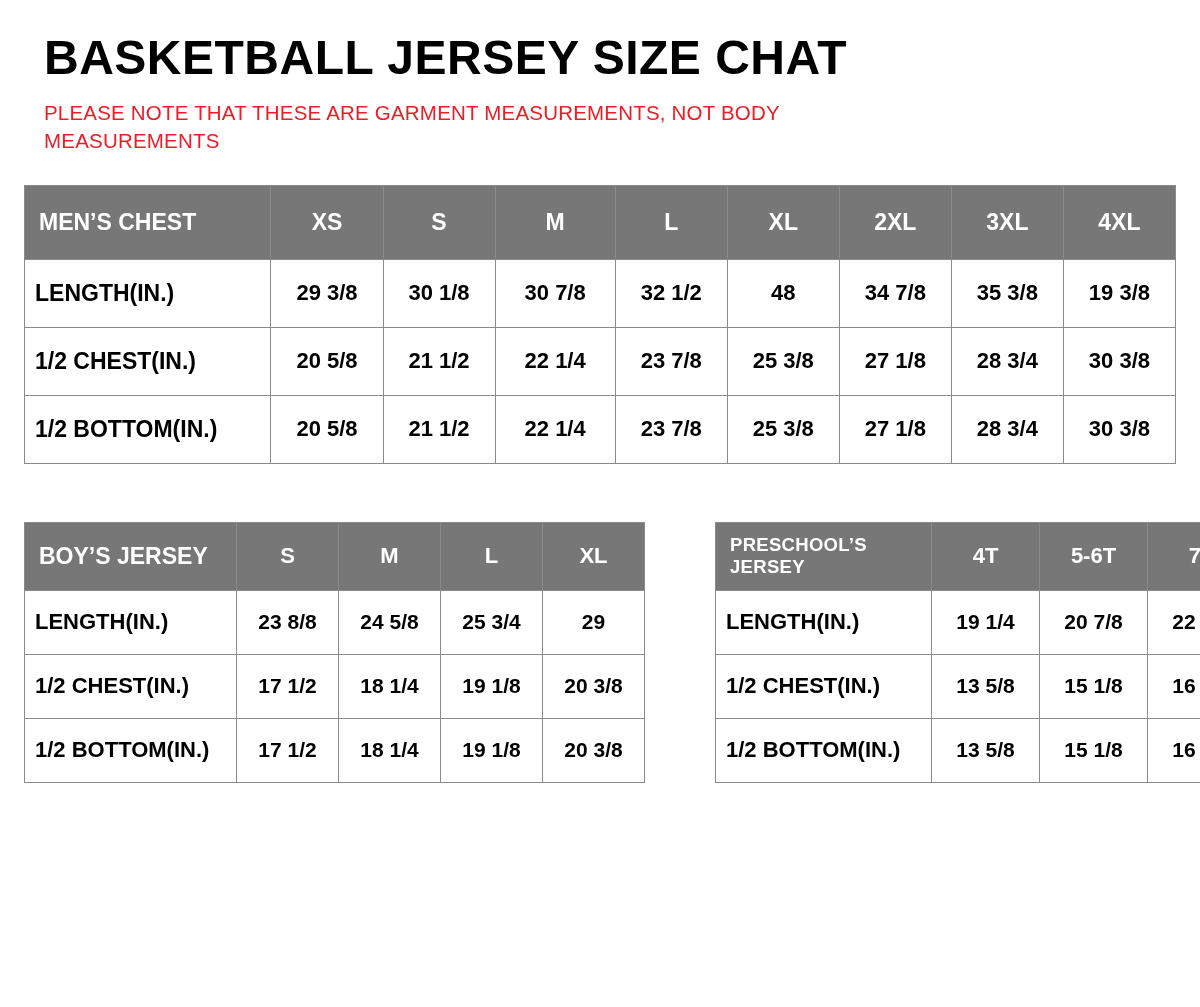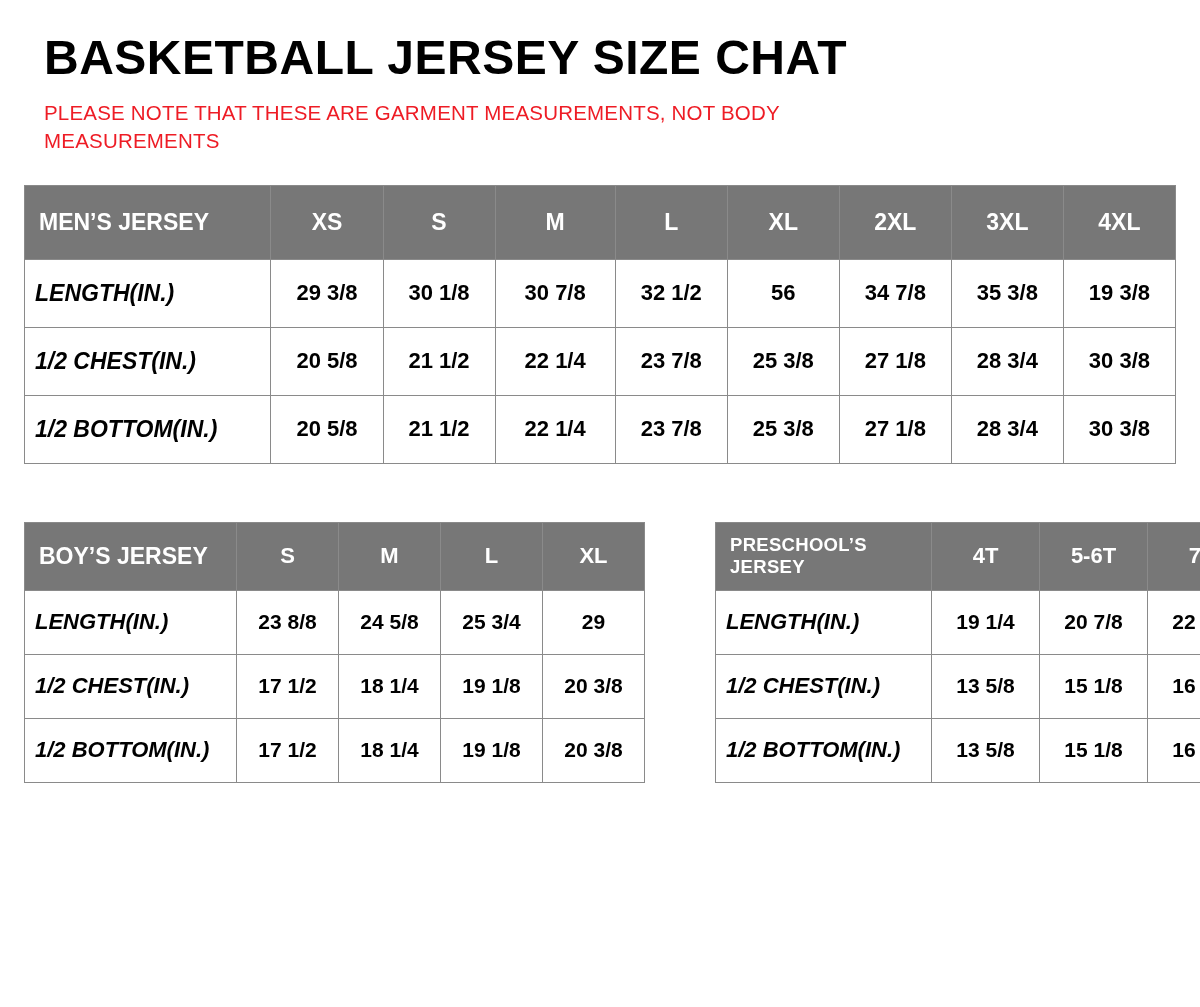--- a/index.html
+++ b/index.html
@@ -71,21 +71,20 @@
   table.sizechart thead th.rowlabel.small {
     font-size: 18.5px;
     letter-spacing: 0.3px;
   }
   table.sizechart td.rowlabel {
     text-align: left;
     padding-left: 10px;
     font-weight: bold;
     font-size: 23px;
     white-space: nowrap;
-    font-style: italic;
   }
 
   
   .men-wrap { margin: 30px 0 0 -16px; }
   table.men { width: 1152px; }
   table.men col.c0 { width: 242px; }
   table.men col.cx { width: 110px; }
   table.men col.cw { width: 118px; }
 
   
@@ -139,39 +138,39 @@
           <col class="cx">
           <col class="cw">
           <col class="cx">
           <col class="cx">
           <col class="cx">
           <col class="cx">
           <col class="cx">
       </colgroup>
       <thead>
         <tr>
-          <th class="rowlabel">MEN’S JERSEY</th>
+          <th class="rowlabel">MEN’S CHEST</th>
           <th>XS</th>
           <th>S</th>
           <th>M</th>
           <th>L</th>
           <th>XL</th>
           <th>2XL</th>
           <th>3XL</th>
           <th>4XL</th>
         </tr>
       </thead>
       <tbody>
         <tr>
           <td class="rowlabel">LENGTH(IN.)</td>
           <td>29  3/8</td>
           <td>30  1/8</td>
           <td>30  7/8</td>
           <td>32  1/2</td>
-          <td>56</td>
+          <td>48</td>
           <td>34  7/8</td>
           <td>35  3/8</td>
           <td>19  3/8</td>
         </tr>
         <tr>
           <td class="rowlabel">1/2  CHEST(IN.)</td>
           <td>20  5/8</td>
           <td>21  1/2</td>
           <td>22  1/4</td>
           <td>23  7/8</td>

